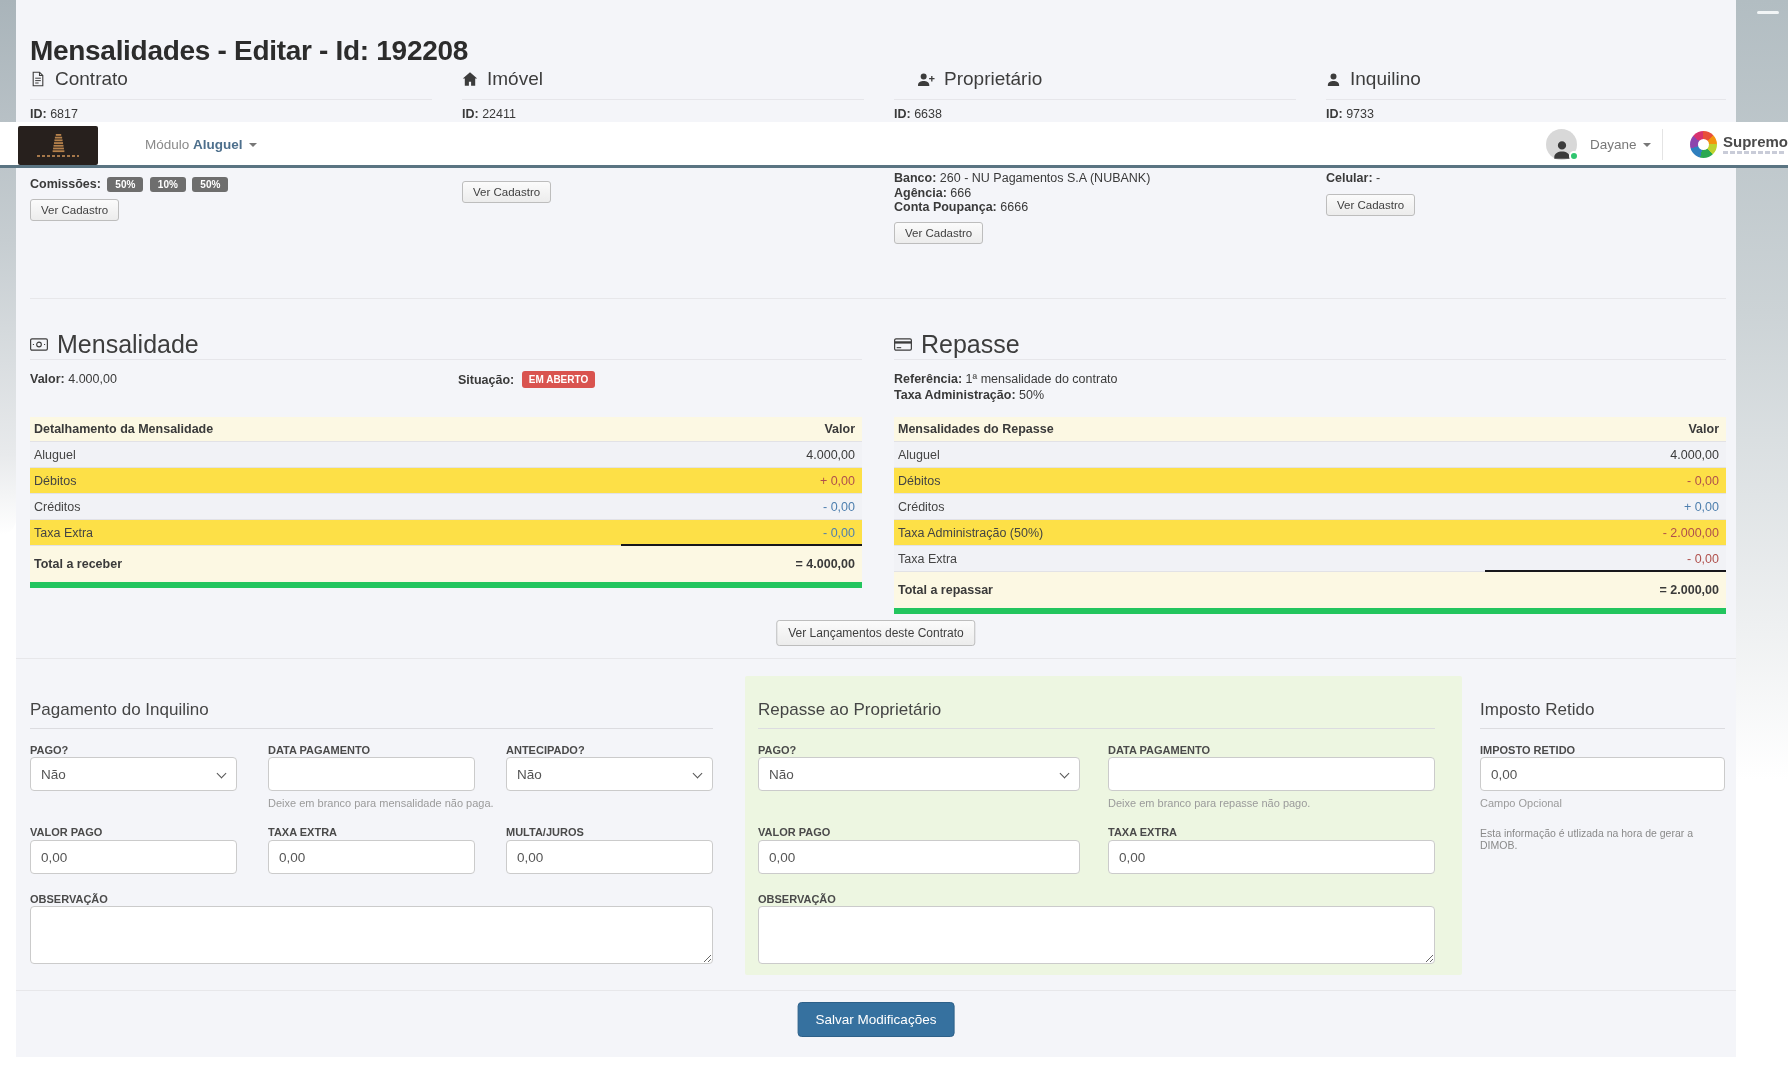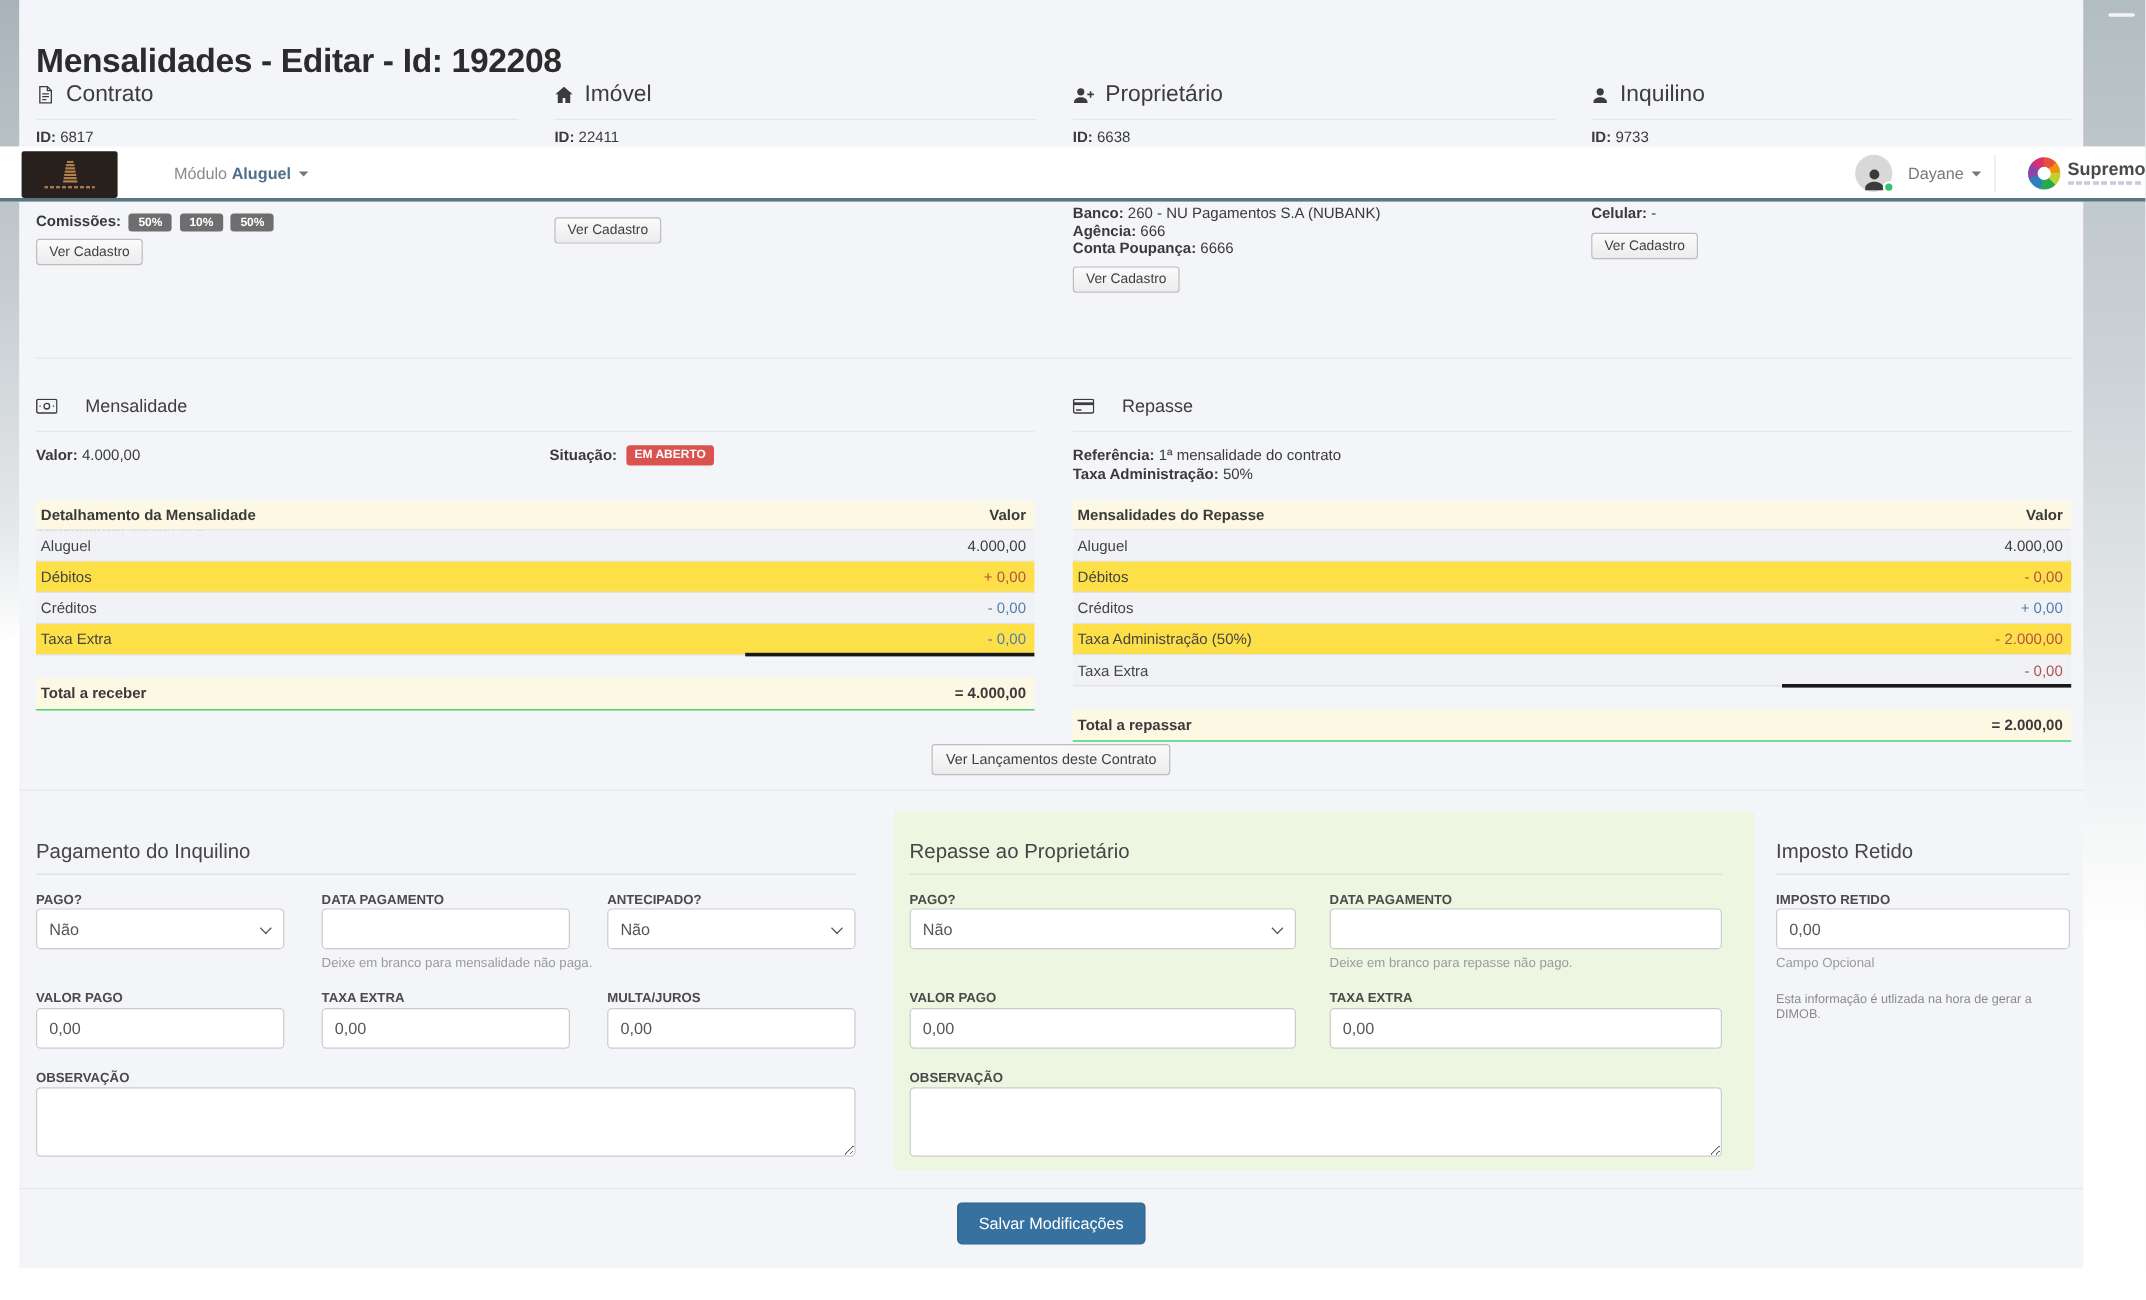--- a/index.html
+++ b/index.html
@@ -48,29 +48,29 @@
   .nav-vdiv { position:absolute; left:1662px; top:7px; height:31px; border-left:1px solid #e4e4e4; }
   .brand { position:absolute; left:1690px; top:9px; display:flex; align-items:center; gap:6px; }
   .sup-ico { width:27px; height:27px; border-radius:50%; position:relative;
     background:conic-gradient(#e8503a 0 13%,#f2930f 13% 24%,#bcd32f 24% 38%,#2aa851 38% 54%,#2f7fbe 54% 70%,#8d44ad 70% 86%,#d8326e 86% 100%); }
   .sup-ico::after { content:""; position:absolute; inset:8px; border-radius:50%; background:#fff; }
   .brand-name { font-size:15px; font-weight:bold; color:#4a4a4a; line-height:14px; }
   .brand-tagline { width:62px; height:3px; margin-top:2px;
     background:repeating-linear-gradient(90deg,#c9ccd8 0 5px, rgba(0,0,0,0) 5px 7px); }
 
   
-  .sec-head { position:absolute; top:330px; font-size:15px; color:#3d3d3d; display:flex; align-items:center; gap:23px; }
+  .sec-head { position:absolute; top:330px; font-size:25px; color:#3d3d3d; display:flex; align-items:center; gap:9px; }
   .sec-hr { position:absolute; top:359px; width:832px; border-top:1px solid #e6e6ea; }
 
   .dtable { position:absolute; top:417px; width:832px; font-size:12.5px; }
   .trow { display:flex; justify-content:space-between; align-items:center; height:26px; padding:0 7px 0 4px;
     border-bottom:1px solid #e2e2e6; position:relative; color:#444; }
   .trow.head, .trow.total { background:#fcf8e3; font-weight:bold; color:#3a3a3a; }
   .trow.head { height:25px; }
-  .trow.total { height:27px; border-bottom:1px solid #22c55e;margin-top:19px; }
+  .trow.total { height:42px; border-bottom:6px solid #22c55e; }
   .trow.odd  { background:#f1f2f6; }
   .trow.even { background:#fde047; }
   .v-red  { color:#b0504c; }
   .v-blue { color:#4e7fae; }
   .v-dark { color:#3a3a3a; }
   .darkline { position:absolute; right:0; bottom:-2px; width:29%; height:3px; background:#17171c; }
 
   .center-btn { position:absolute; transform:translateX(-50%); }
 
   .panel-divider { position:absolute; border-top:1px solid #e7e7ea; }
@@ -132,21 +132,21 @@
     <svg viewBox="0 0 16 16" width="16" height="16" fill="#3c3c3c">
         <path d="M8 1.2 0.8 7.6h2V14.8h4.1v-4.1h2.2v4.1h4.1V7.6h2z"></path>
       </svg>
   </span>
   <span>Imóvel</span>
 </div>
 <div class="card-hr" style="left:462px; width:402px;"></div>
 <div class="kv" style="left:462px; top:107px;"><b>ID:</b> <span>22411</span></div>
 <span class="btn-light" style="left:462px; top:181px;">Ver Cadastro</span>
 
-<div class="card-head" style="left:894px;text-align:center;">
+<div class="card-head" style="left:917px;text-align:center;">
   <span class="icon">
     <svg viewBox="0 0 19 16" width="18" height="15" fill="#3c3c3c">
         <path d="M7 8a3.2 3.2 0 1 0 0-6.4A3.2 3.2 0 0 0 7 8zm0 1.6c-3 0-6 1.5-6 4.3v.9h12v-.9c0-2.8-3-4.3-6-4.3z"></path>
         <path d="M15 4.2h1.4v2.2h2.2v1.4h-2.2V10H15V7.8h-2.2V6.4H15z"></path>
       </svg>
   </span>
   <span>Proprietário</span>
 </div>
 <div class="card-hr" style="left:894px; width:402px;"></div>
 <div class="kv" style="left:894px; top:107px;"><b>ID:</b> <span>6638</span></div>

